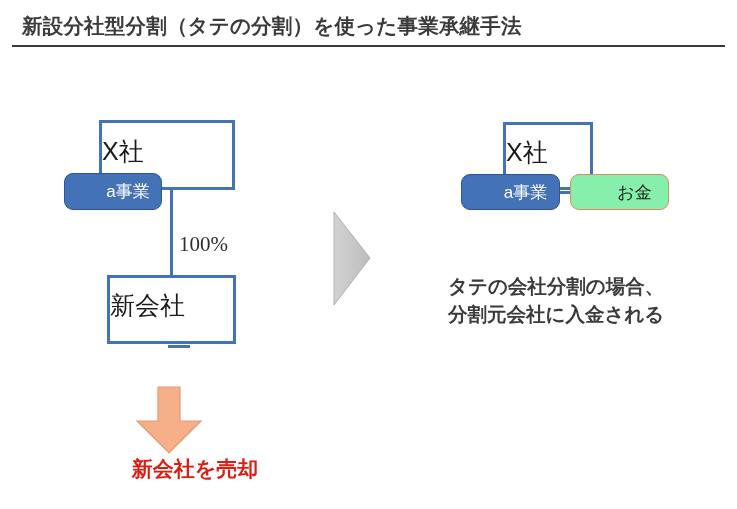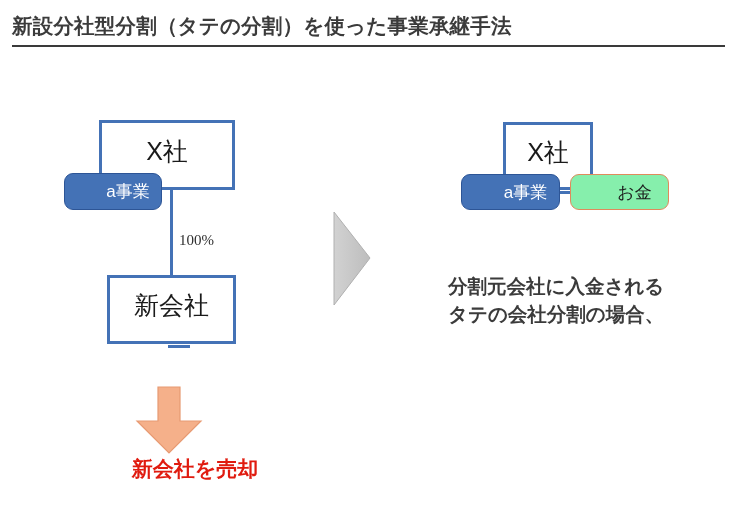--- a/index.html
+++ b/index.html
@@ -16,21 +16,21 @@
   #slide {
     position: relative;
     width: 737px;
     height: 509px;
     background: #ffffff;
   }
 
   
   .title {
     position: absolute;
-    left: 12px;
+    left: 22px;
     top: 12px;
     width: 700px;
     font-size: 20.5px;
     font-weight: bold;
     color: #3b3b3b;
     letter-spacing: 0.2px;
     white-space: nowrap;
   }
   .title-rule {
     position: absolute;
@@ -42,21 +42,21 @@
   }
 
   
   .company-box {
     position: absolute;
     box-sizing: border-box;
     background: #ffffff;
     border: 3px solid #4472b6;
     display: flex;
     align-items: center;
-    justify-content: center;
+    justify-content: flex-start;
     color: #1a1a1a;
     font-size: 25px;
     z-index: 2;
   }
   .company-box .label {
     transform: translateY(-4px);
   }
 
   
   .badge {
@@ -89,21 +89,21 @@
     z-index: 1;
   }
   .line-h {
     position: absolute;
     height: 3px;
     background: #4472b6;
     z-index: 3;
   }
   .pct-label {
     position: absolute;
-    font-size: 15px;
+    font-size: 21px;
     color: #2f2f2f;
     font-family: "Liberation Serif", "DejaVu Serif", serif;
   }
 
   
   .gray-arrow {
     position: absolute;
     left: 333px;
     top: 211px;
     width: 38px;
@@ -199,17 +199,17 @@
 
   <div class="badge badge-blue" style="left:461px; top:174px; width:99px; height:36px;">
     <span>a事業</span>
   </div>
 
   <div class="badge badge-orange" style="left:570px; top:174px; width:99px; height:36px;">
     <span>お金</span>
   </div>
 
   <div class="note">
+    <div>タテの会社分割の場合、</div>
     <div>分割元会社に入金される</div>
-    <div>タテの会社分割の場合、</div>
   </div>
 
 </div>
 
 </body></html>

